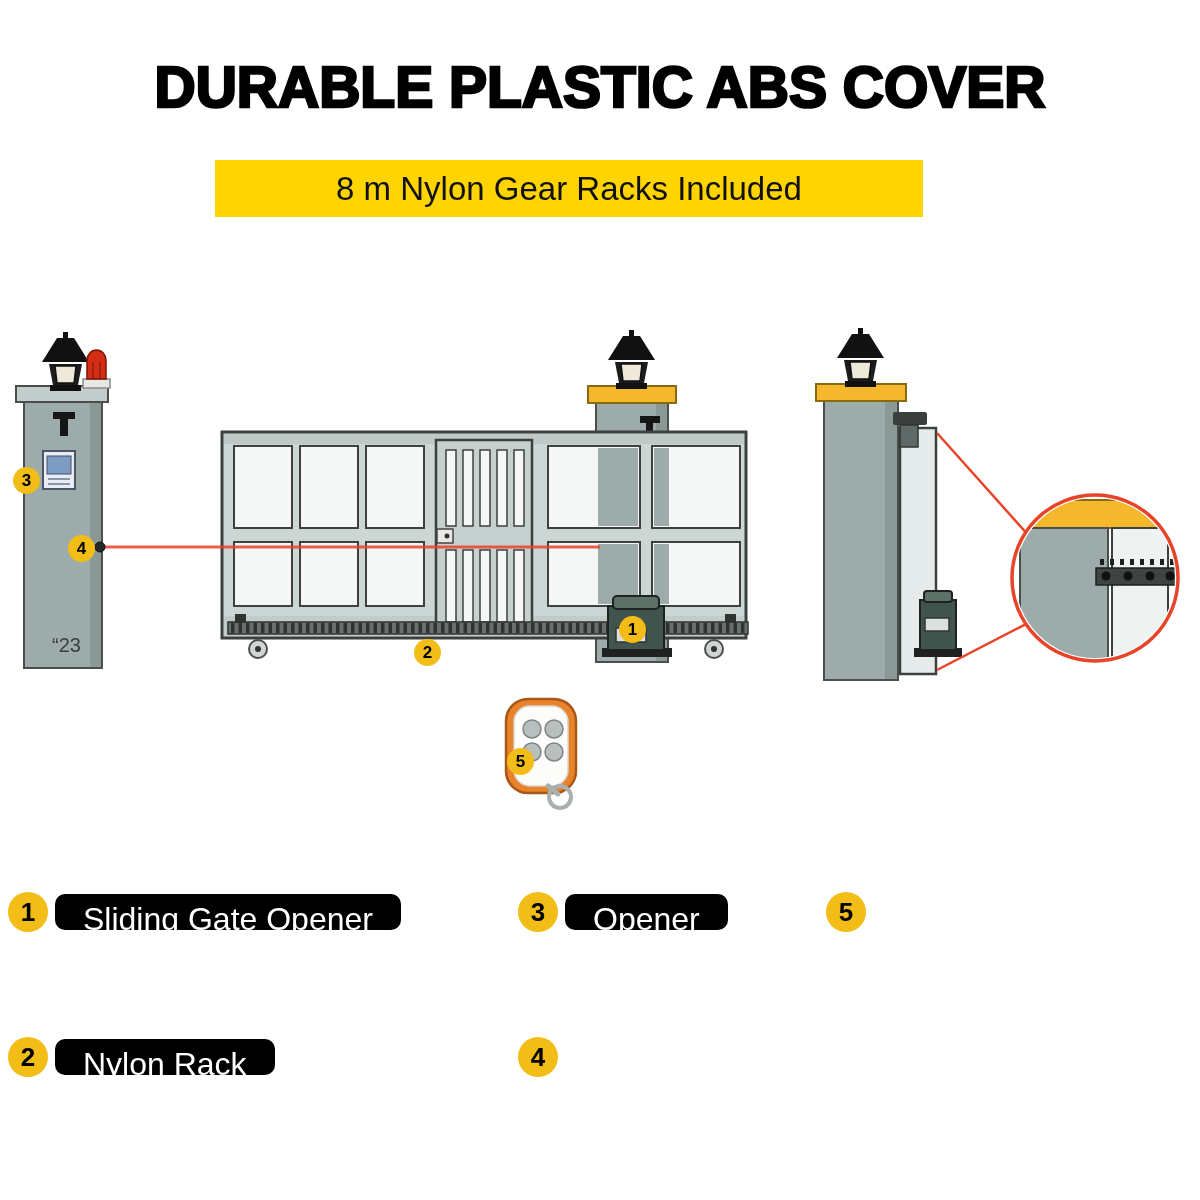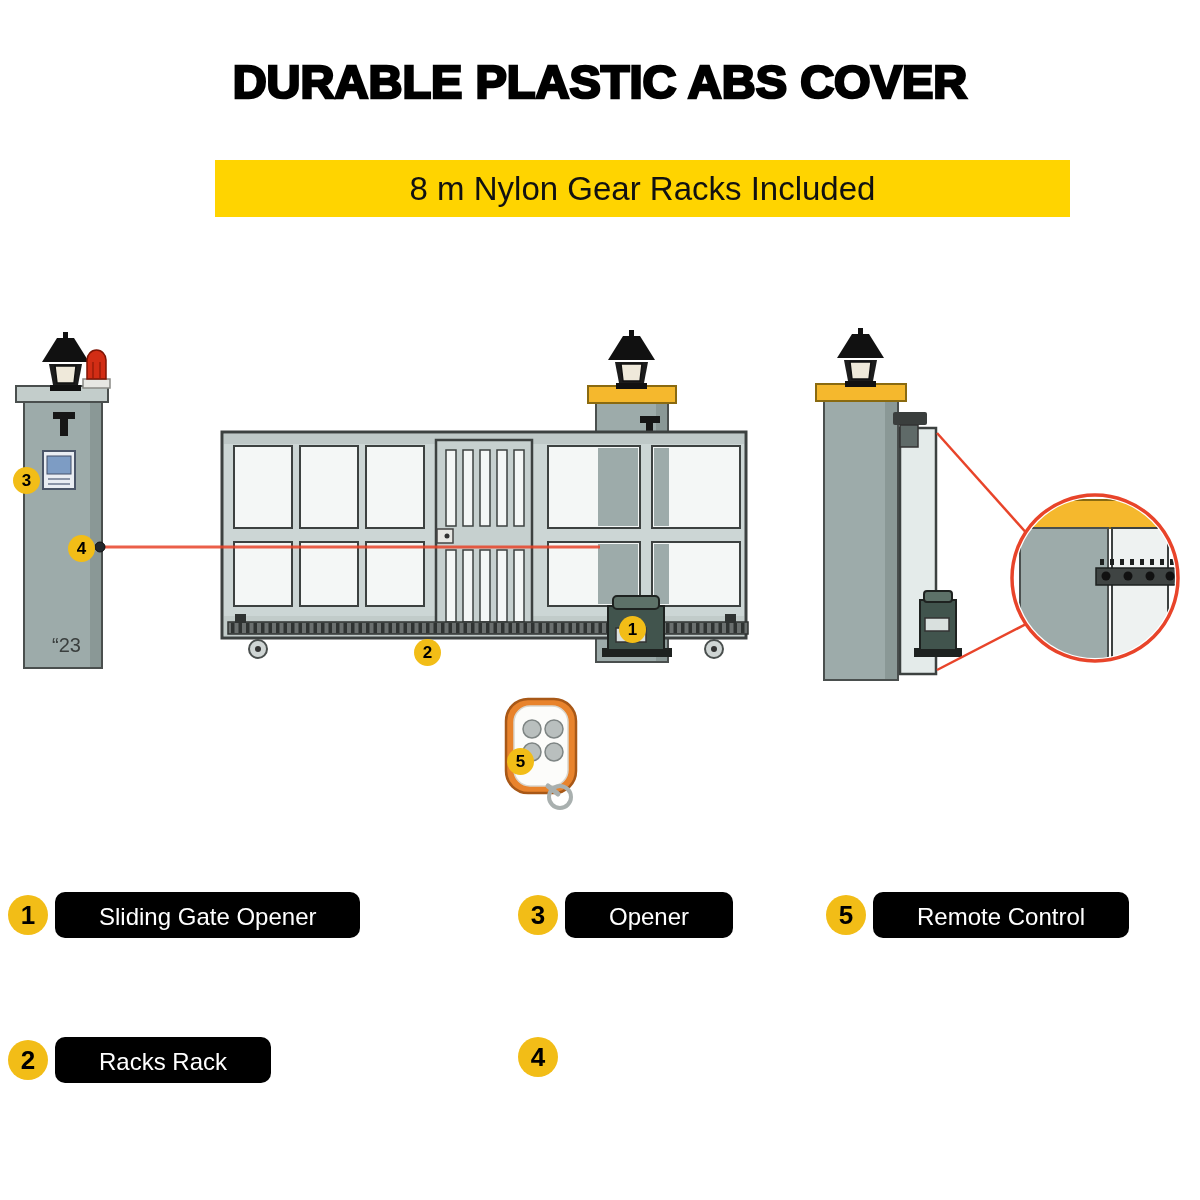--- a/index.html
+++ b/index.html
@@ -7,25 +7,25 @@
   body {
     background:#ffffff;
     font-family:"Liberation Sans", sans-serif;
     position:relative;
     overflow:hidden;
   }
   .canvas { position:absolute; top:0; left:0; width:1200px; height:1200px; background:#fff; }
 
   .title {
     position:absolute; top:54px; left:0; width:1200px;
-    text-align:center; font-size:47px; font-weight:700; color:#000;
+    text-align:center; font-size:57px; font-weight:700; color:#000;
     letter-spacing:0px; -webkit-text-stroke:2.6px #000;
   }
   .banner {
-    position:absolute; top:160px; left:215px; width:855px; height:57px;
+    position:absolute; top:160px; left:215px; width:708px; height:57px;
     background:var(--accent-yellow, #FFD400);
     display:flex; align-items:center; justify-content:center;
     font-size:33px; color:#111;
   }
 
   .illustration { position:absolute; top:300px; left:0; }
 
   .badge {
     position:absolute; width:27px; height:27px; border-radius:50%;
     background:var(--badge-yellow, #F2BD17);
@@ -37,22 +37,22 @@
   .legend-item { position:absolute; display:flex; align-items:center; gap:7px; }
   .legend-num {
     width:40px; height:40px; border-radius:50%; flex:0 0 40px;
     background:var(--badge-yellow, #F2BD17);
     color:#000; font-size:26px; font-weight:700;
     display:flex; align-items:center; justify-content:center;
   }
   .legend-pill {
     background:var(--legend-pill-bg, #000);
     color:var(--legend-pill-text, #fff);
-    font-size:24px; line-height:50px; height:46px;
-    padding:0 44px; border-radius:10px; white-space:nowrap;
+    font-size:32px; line-height:50px; height:36px;
+    padding:0 28px; border-radius:10px; white-space:nowrap;
   }
 </style>
 </head>
 <body>
 
 <div class="canvas">
 
   <div class="title">DURABLE PLASTIC ABS COVER</div>
   <div class="banner">
     <span>8 m Nylon Gear Racks Included</span>
@@ -230,23 +230,22 @@
   <div class="legend-item" style="left:8px; top:892px;">
     <div class="legend-num">1</div>
     <div class="legend-pill">Sliding Gate Opener</div>
   </div>
   <div class="legend-item" style="left:518px; top:892px;">
     <div class="legend-num">3</div>
     <div class="legend-pill">Opener</div>
   </div>
   <div class="legend-item" style="left:826px; top:892px;">
     <div class="legend-num">5</div>
-    <div class="legend-pill">Remote Control</div>
   </div>
   <div class="legend-item" style="left:8px; top:1037px;">
     <div class="legend-num">2</div>
-    <div class="legend-pill">Racks Rack</div>
+    <div class="legend-pill">Nylon Rack</div>
   </div>
   <div class="legend-item" style="left:518px; top:1037px;">
     <div class="legend-num">4</div>
   </div>
 
 </div>
 
 </body></html>

